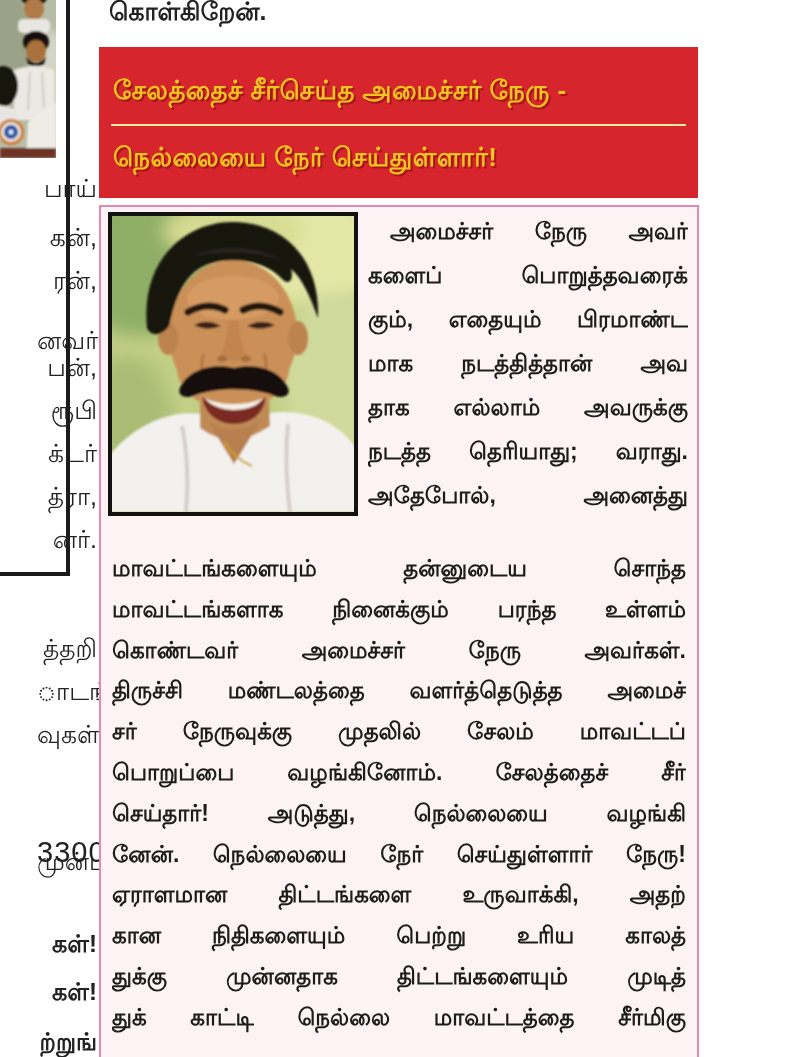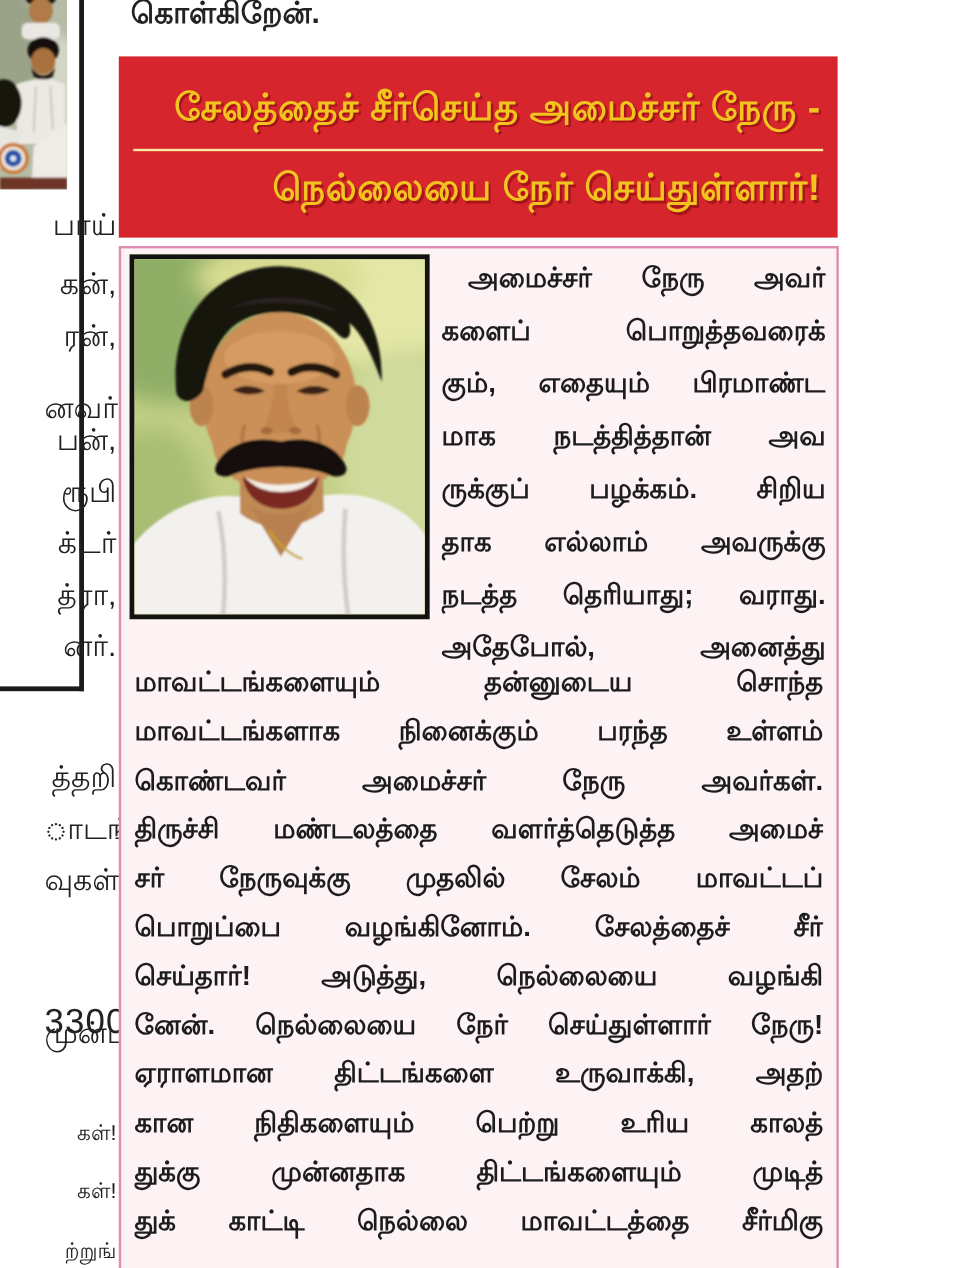--- a/index.html
+++ b/index.html
@@ -10,37 +10,36 @@
   
   .left-box-border{
     position:absolute;left:-8px;top:-8px;width:74px;height:580px;
     border-right:4px solid #1b1b1b;border-bottom:4px solid #1b1b1b;
   }
   .left-photo{position:absolute;left:0;top:0;width:56px;height:158px;overflow:hidden}
   .lfrag{
     position:absolute;left:0;width:60px;text-align:right;
     font-size:25px;line-height:32px;color:#222;white-space:nowrap;padding-left:37px;
   }
-  .lfrag.bold{font-weight:400;font-size:18px}
+  .lfrag.bold{font-weight:700;font-size:24px}
   .lfrag.num{font-size:29px;letter-spacing:1px;width:64px}
   
   .top-fragment{
     position:absolute;left:109px;top:-5px;font-size:25px;font-weight:600;
     color:#222;line-height:32px;white-space:nowrap;
   }
   
   .banner{
     position:absolute;left:99px;top:47px;width:599px;height:151px;
     background:var(--banner_bg,#d6252c);box-sizing:border-box;padding:0 14px;
   }
   .banner-line{
-    color:var(--banner_text,#f2c41f);font-weight:700;font-size:31px;
+    color:var(--banner_text,#f2c41f);font-weight:700;font-size:26px;
     letter-spacing:.5px;white-space:nowrap;overflow:hidden;
     text-shadow:2px 2px 0 rgba(125,10,12,.55);
-    text-align:right;
   }
   .banner-line.l1{height:77px;line-height:86px}
   .banner-line.l2{height:70px;line-height:62px}
   .banner-divider{height:0;border-top:2px solid var(--banner_divider,#f7e9a0);margin:0 -2px}
   
   .article-box{
     position:absolute;left:99px;top:205px;width:600px;height:1044px;
     box-sizing:border-box;border:2px solid var(--article_border,#e08bb0);
     background:var(--article_bg,#fdf3f5);overflow:hidden;
   }
@@ -184,21 +183,20 @@
         <path d="M93 182 C 107 190 137 190 151 182 C 146 191 133 194 122 194 C 111 194 98 190 93 182 Z" fill="#f5efe6"></path>
       </g>
     </svg>
   </div>
 
   <div class="side-col">
     <div class="tline indent">அமைச்சர் நேரு அவர்</div>
     <div class="tline">களைப் பொறுத்தவரைக்</div>
     <div class="tline">கும், எதையும் பிரமாண்ட</div>
     <div class="tline">மாக நடத்தித்தான் அவ</div>
-    <div class="tline">ருக்குப் பழக்கம். சிறிய</div>
     <div class="tline">தாக எல்லாம் அவருக்கு</div>
     <div class="tline">நடத்த தெரியாது; வராது.</div>
     <div class="tline">அதேபோல், அனைத்து</div>
   </div>
 
   <div class="full-col">
     <div class="tline">மாவட்டங்களையும் தன்னுடைய சொந்த</div>
     <div class="tline">மாவட்டங்களாக நினைக்கும் பரந்த உள்ளம்</div>
     <div class="tline">கொண்டவர் அமைச்சர் நேரு அவர்கள்.</div>
     <div class="tline">திருச்சி மண்டலத்தை வளர்த்தெடுத்த அமைச்</div>

